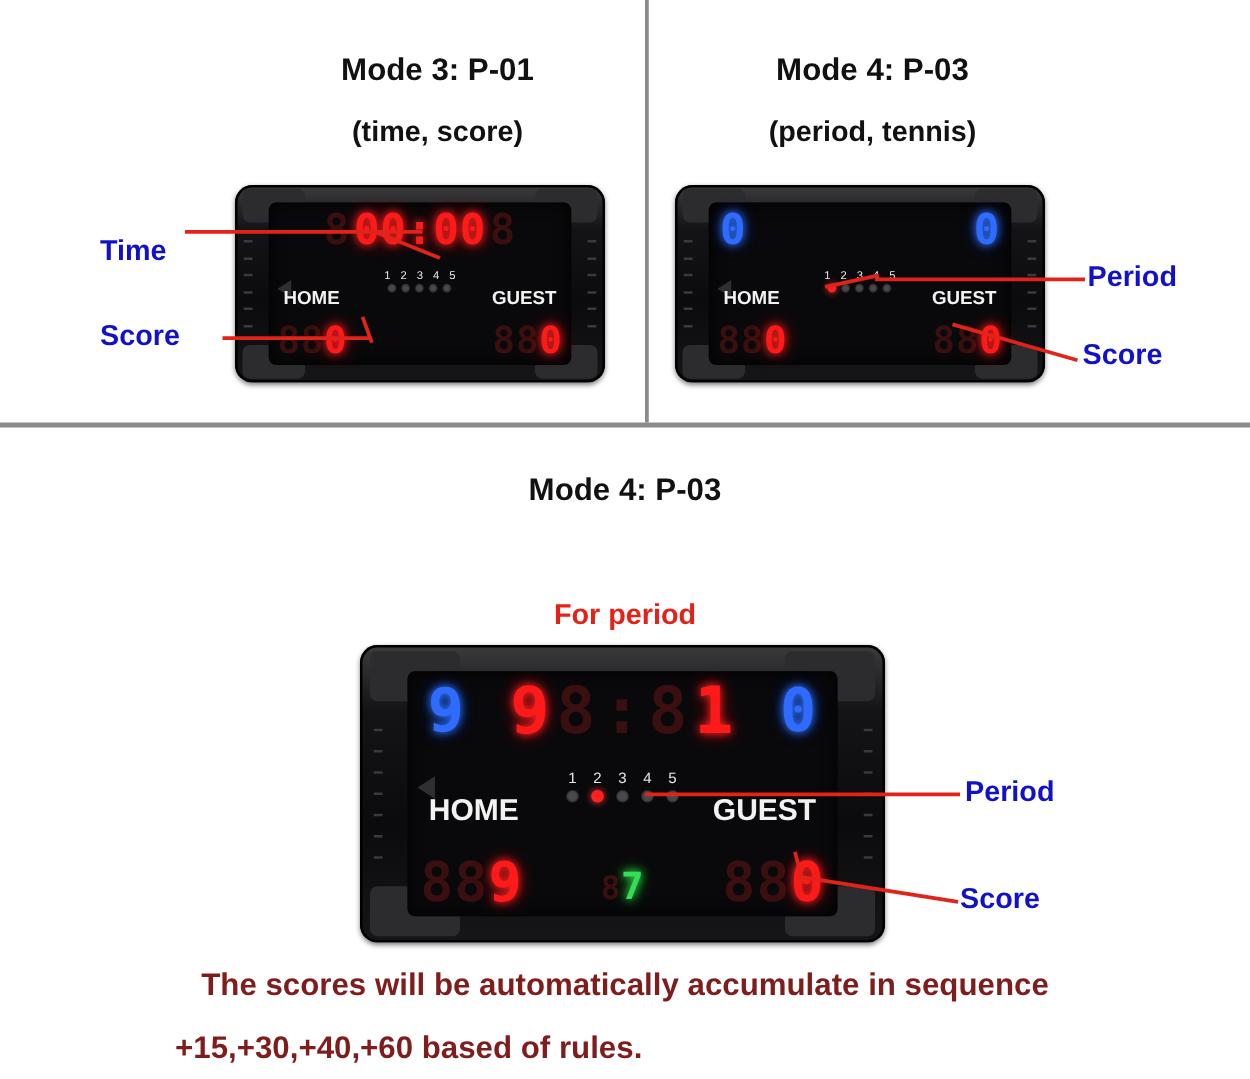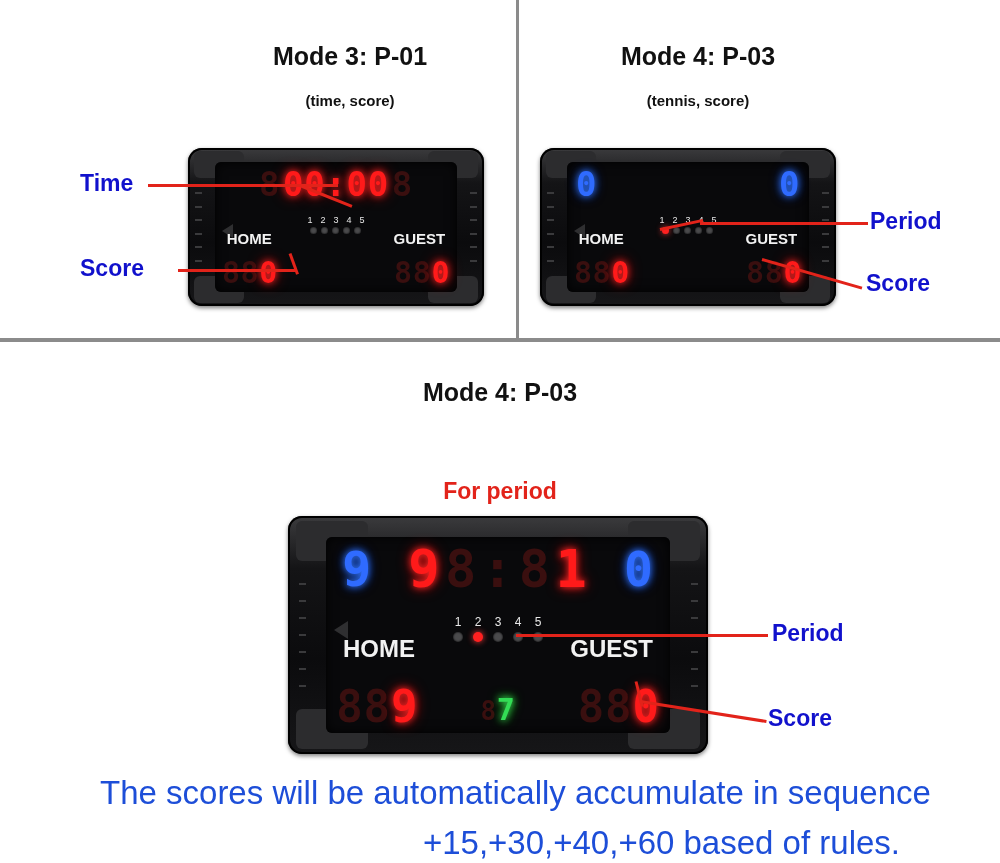--- a/index.html
+++ b/index.html
@@ -32,23 +32,23 @@
 
   
   .caption {
     position: absolute;
     text-align: center;
     color: #111111;
     font-weight: bold;
     white-space: nowrap;
   }
   .cap-title { font-size: 25px; }
-  .cap-sub   { font-size: 15px; }
+  .cap-sub   { font-size: 23px; }
   .cap-red   { color: #e2231a; font-size: 23px; }
-  .cap-bottom-note { font-size: 33px; color: #1d4ed8; font-weight: normal; }
+  .cap-bottom-note { font-size: 25px; color: #7f1d1d; font-weight: bold; }
 
   
   .board {
     position: absolute;
     background: linear-gradient(#3b3b3d, #141416 22%, #0b0b0d 60%, #161618);
     border-radius: 14px;
     box-shadow: inset 0 0 0 2px #000, 0 2px 4px rgba(0,0,0,.5);
   }
   .board .corner {
     position: absolute;
@@ -219,30 +219,30 @@
         <div>
           <span class="seg dim-red" style="font-size:30px;">88</span><span class="seg lit-red" style="font-size:30px;">0</span>
         </div>
         <div>
           <span class="seg dim-red" style="font-size:30px;">88</span><span class="seg lit-red" style="font-size:30px;">0</span>
         </div>
       </div>
     </div>
   </div>
 
-  <div class="anno" style="left:80px; top:170px; font-size:23px;">Time</div>
+  <div class="anno" style="left:80px; top:187px; font-size:23px;">Time</div>
   <div class="lead" style="left:148px; top:184px; width:190px;"></div>
   <div class="lead" style="left:300px; top:184px; width:56px; transform:rotate(22deg);"></div>
 
   <div class="anno" style="left:80px; top:255px; font-size:23px;">Score</div>
   <div class="lead" style="left:178px; top:269px; width:118px;"></div>
   <div class="lead" style="left:290px; top:252px; width:22px; transform:rotate(70deg);"></div>
 
   <div class="caption cap-title" style="left:518px; top:42px; width:360px;">Mode 4: P-03</div>
-  <div class="caption cap-sub" style="left:518px; top:92px; width:360px;">(tennis, score)</div>
+  <div class="caption cap-sub" style="left:518px; top:92px; width:360px;">(period, tennis)</div>
 
   <div class="board" style="left:540px; top:148px; width:296px; height:158px;">
     <div class="corner c-tl"></div>
     <div class="corner c-tr"></div>
     <div class="corner c-bl"></div>
     <div class="corner c-br"></div>
     <div class="vents left">
       <span></span>
         <span></span>
         <span></span>
@@ -390,15 +390,15 @@
   </div>
 
   <div class="anno" style="left:772px; top:620px; font-size:23px;">Period</div>
   <div class="lead" style="left:516px; top:634px; width:252px;"></div>
 
   <div class="anno" style="left:768px; top:705px; font-size:23px;">Score</div>
   <div class="lead" style="left:640px; top:700px; width:128px; transform:rotate(9deg);"></div>
   <div class="lead" style="left:636px; top:680px; width:26px; transform:rotate(76deg);"></div>
 
   <div class="caption cap-bottom-note" style="left:100px; top:774px; width:800px;">The scores will be automatically accumulate in sequence</div>
-  <div class="caption cap-bottom-note" style="left:100px; top:824px; width:800px; text-align:right; padding-left:40px;">+15,+30,+40,+60 based of rules.</div>
+  <div class="caption cap-bottom-note" style="left:100px; top:824px; width:800px; text-align:left; padding-left:40px;">+15,+30,+40,+60 based of rules.</div>
 
 </div>
 
 </body></html>

